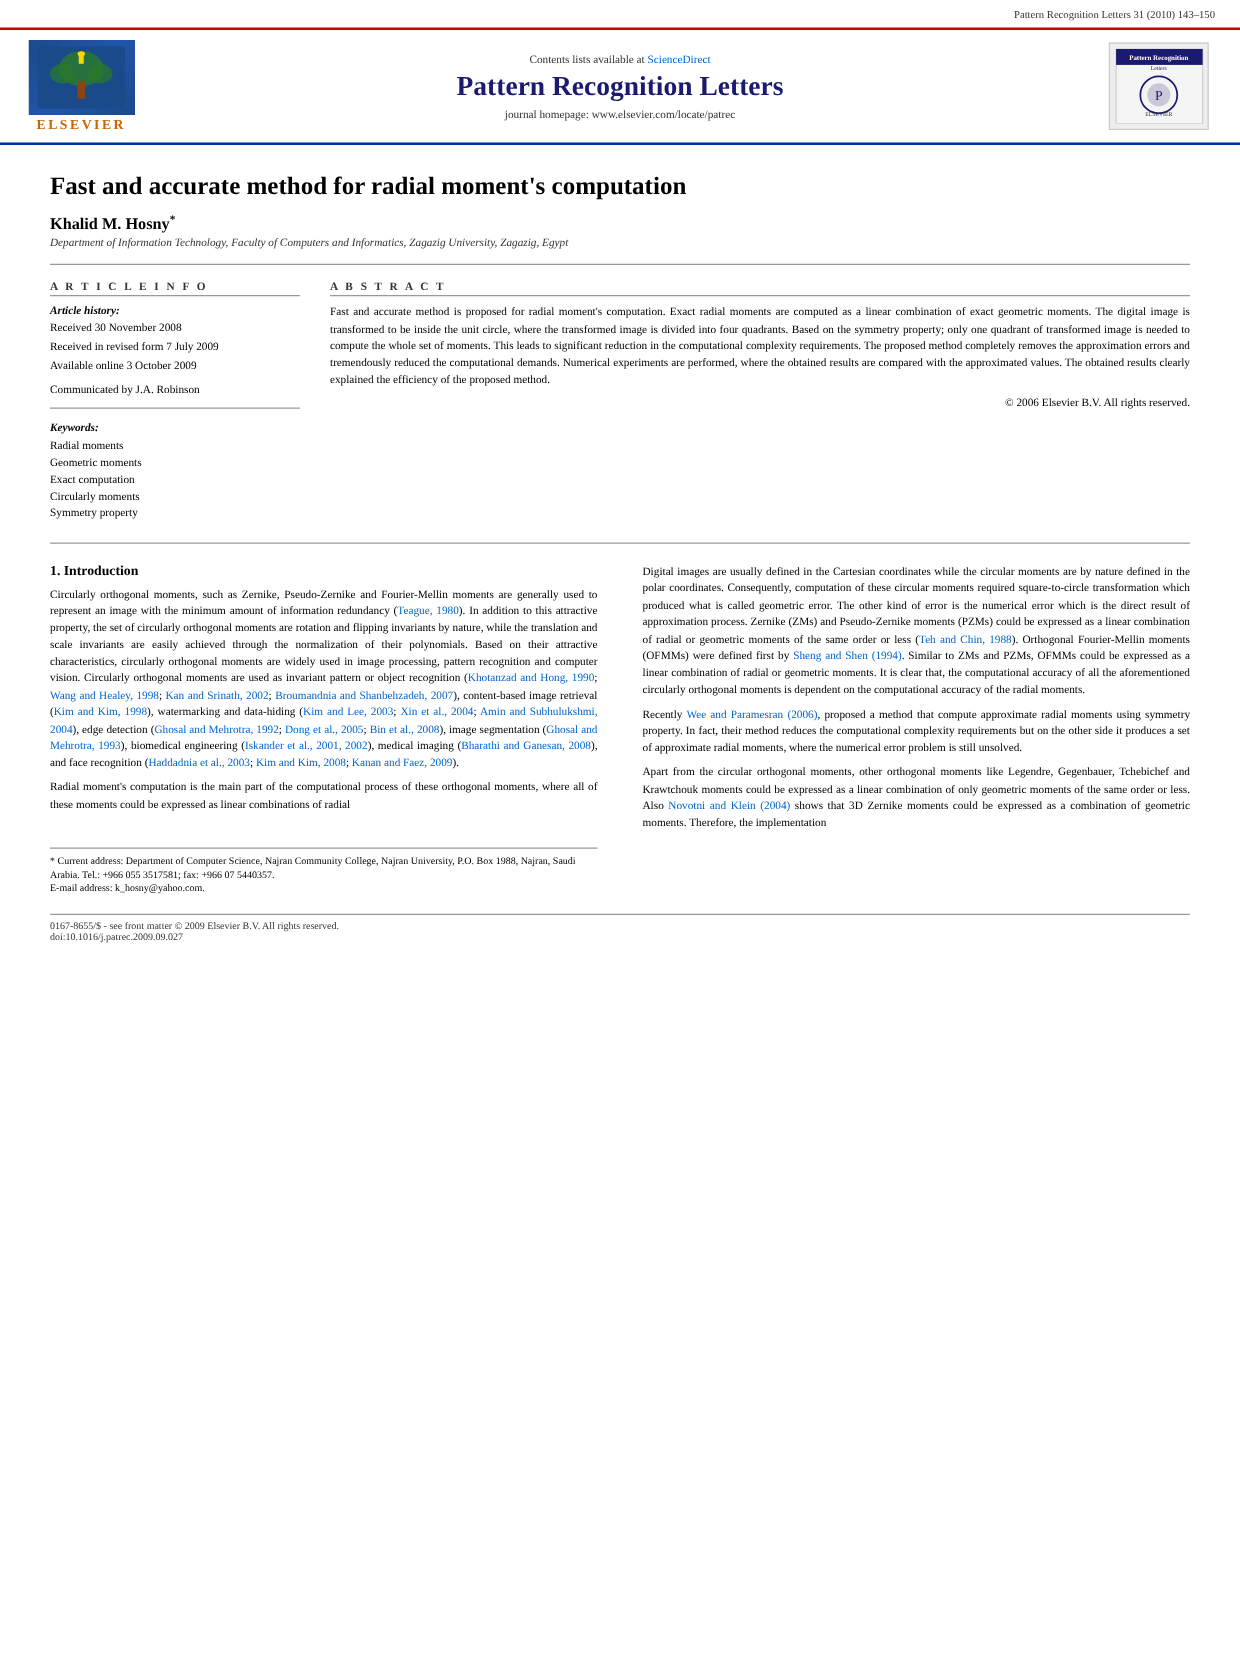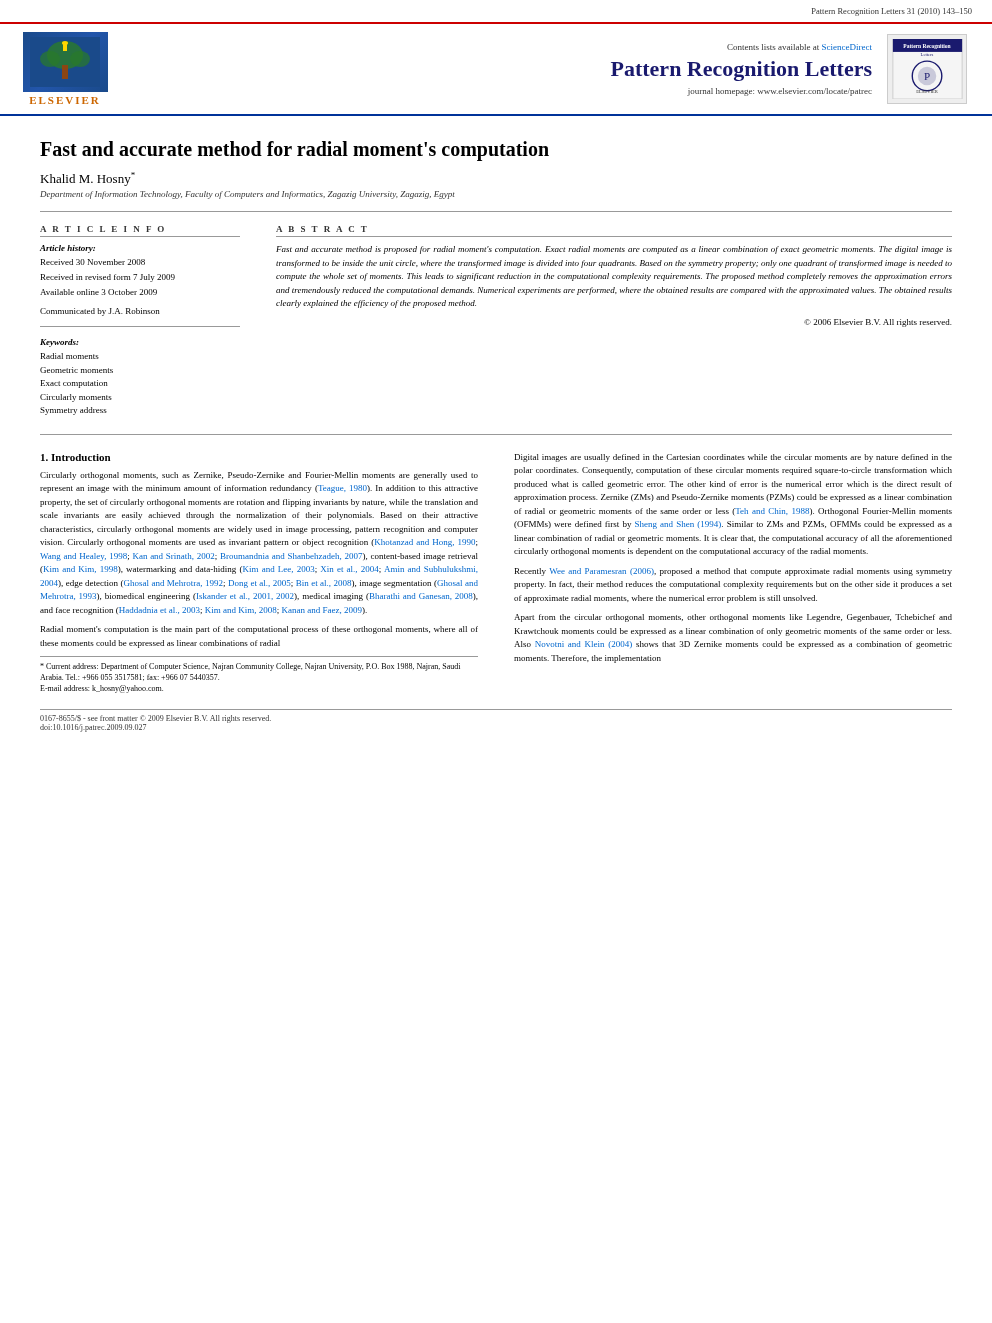--- a/index.html
+++ b/index.html
@@ -57,21 +57,21 @@
     }
     .elsevier-text {
       font-size: 11px;
       font-weight: bold;
       color: #cc6600;
       letter-spacing: 2px;
       margin-top: 2px;
     }
     .journal-center {
       flex: 1;
-      text-align: right;
+      text-align: center;
     }
     .sciencedirect-link {
       font-size: 9px;
       color: #333;
       margin-bottom: 4px;
     }
     .sciencedirect-link a {
       color: #0066cc;
       text-decoration: none;
     }
@@ -114,38 +114,38 @@
     
     .article-title {
       font-size: 20px;
       font-weight: bold;
       color: #000;
       margin-bottom: 8px;
       line-height: 1.3;
     }
     .author-name {
       font-size: 13px;
-      font-weight: normal;
+      font-weight: bold;
       color: #000;
       margin-bottom: 2px;
     }
     .author-name sup { font-size: 9px; }
     .affiliation {
       font-style: italic;
       font-size: 9px;
       color: #333;
       margin-bottom: 12px;
     }
 
     .divider { border: none; border-top: 1px solid #999; margin: 10px 0; }
 
     
     .two-col {
       display: flex;
-      gap: 36px;
+      gap: 24px;
       margin-top: 12px;
     }
     .left-col {
       width: 200px;
       min-width: 200px;
     }
     .right-col {
       flex: 1;
     }
 
@@ -186,21 +186,20 @@
     }
     .keyword-item {
       font-size: 9px;
       line-height: 1.5;
     }
 
     .abstract-text {
       font-size: 9px;
       line-height: 1.5;
       text-align: justify;
-      font-style: italic;
     }
     .copyright {
       font-size: 9px;
       text-align: right;
       margin-top: 6px;
     }
 
     
     .body-two-col {
       display: flex;
@@ -226,21 +225,21 @@
       margin-bottom: 6px;
     }
     .body-text a, .ref-link {
       color: #0066cc;
       text-decoration: none;
     }
 
     
     .footnote-section {
       border-top: 1px solid #999;
-      margin-top: 6px;
+      margin-top: 28px;
       padding-top: 4px;
       font-size: 8px;
       line-height: 1.4;
     }
     .bottom-bar {
       border-top: 1px solid #999;
       margin-top: 14px;
       padding-top: 4px;
       font-size: 8px;
       color: #333;
@@ -320,21 +319,21 @@
       <div class="article-info-text">Received in revised form 7 July 2009</div>
       <div class="article-info-text">Available online 3 October 2009</div>
       <div class="communicated-by">Communicated by J.A. Robinson</div>
       <hr class="divider">
       <div class="keywords-section">
         <div class="keywords-label">Keywords:</div>
         <div class="keyword-item">Radial moments</div>
         <div class="keyword-item">Geometric moments</div>
         <div class="keyword-item">Exact computation</div>
         <div class="keyword-item">Circularly moments</div>
-        <div class="keyword-item">Symmetry address</div>
+        <div class="keyword-item">Symmetry property</div>
       </div>
     </div>
 
     <div class="right-col">
       <div class="section-header">A B S T R A C T</div>
       <div class="abstract-text">Fast and accurate method is proposed for radial moment's computation. Exact radial moments are computed as a linear combination of exact geometric moments. The digital image is transformed to be inside the unit circle, where the transformed image is divided into four quadrants. Based on the symmetry property; only one quadrant of transformed image is needed to compute the whole set of moments. This leads to significant reduction in the computational complexity requirements. The proposed method completely removes the approximation errors and tremendously reduced the computational demands. Numerical experiments are performed, where the obtained results are compared with the approximated values. The obtained results clearly explained the efficiency of the proposed method.</div>
       <div class="copyright">© 2006 Elsevier B.V. All rights reserved.</div>
     </div>
   </div>
 

